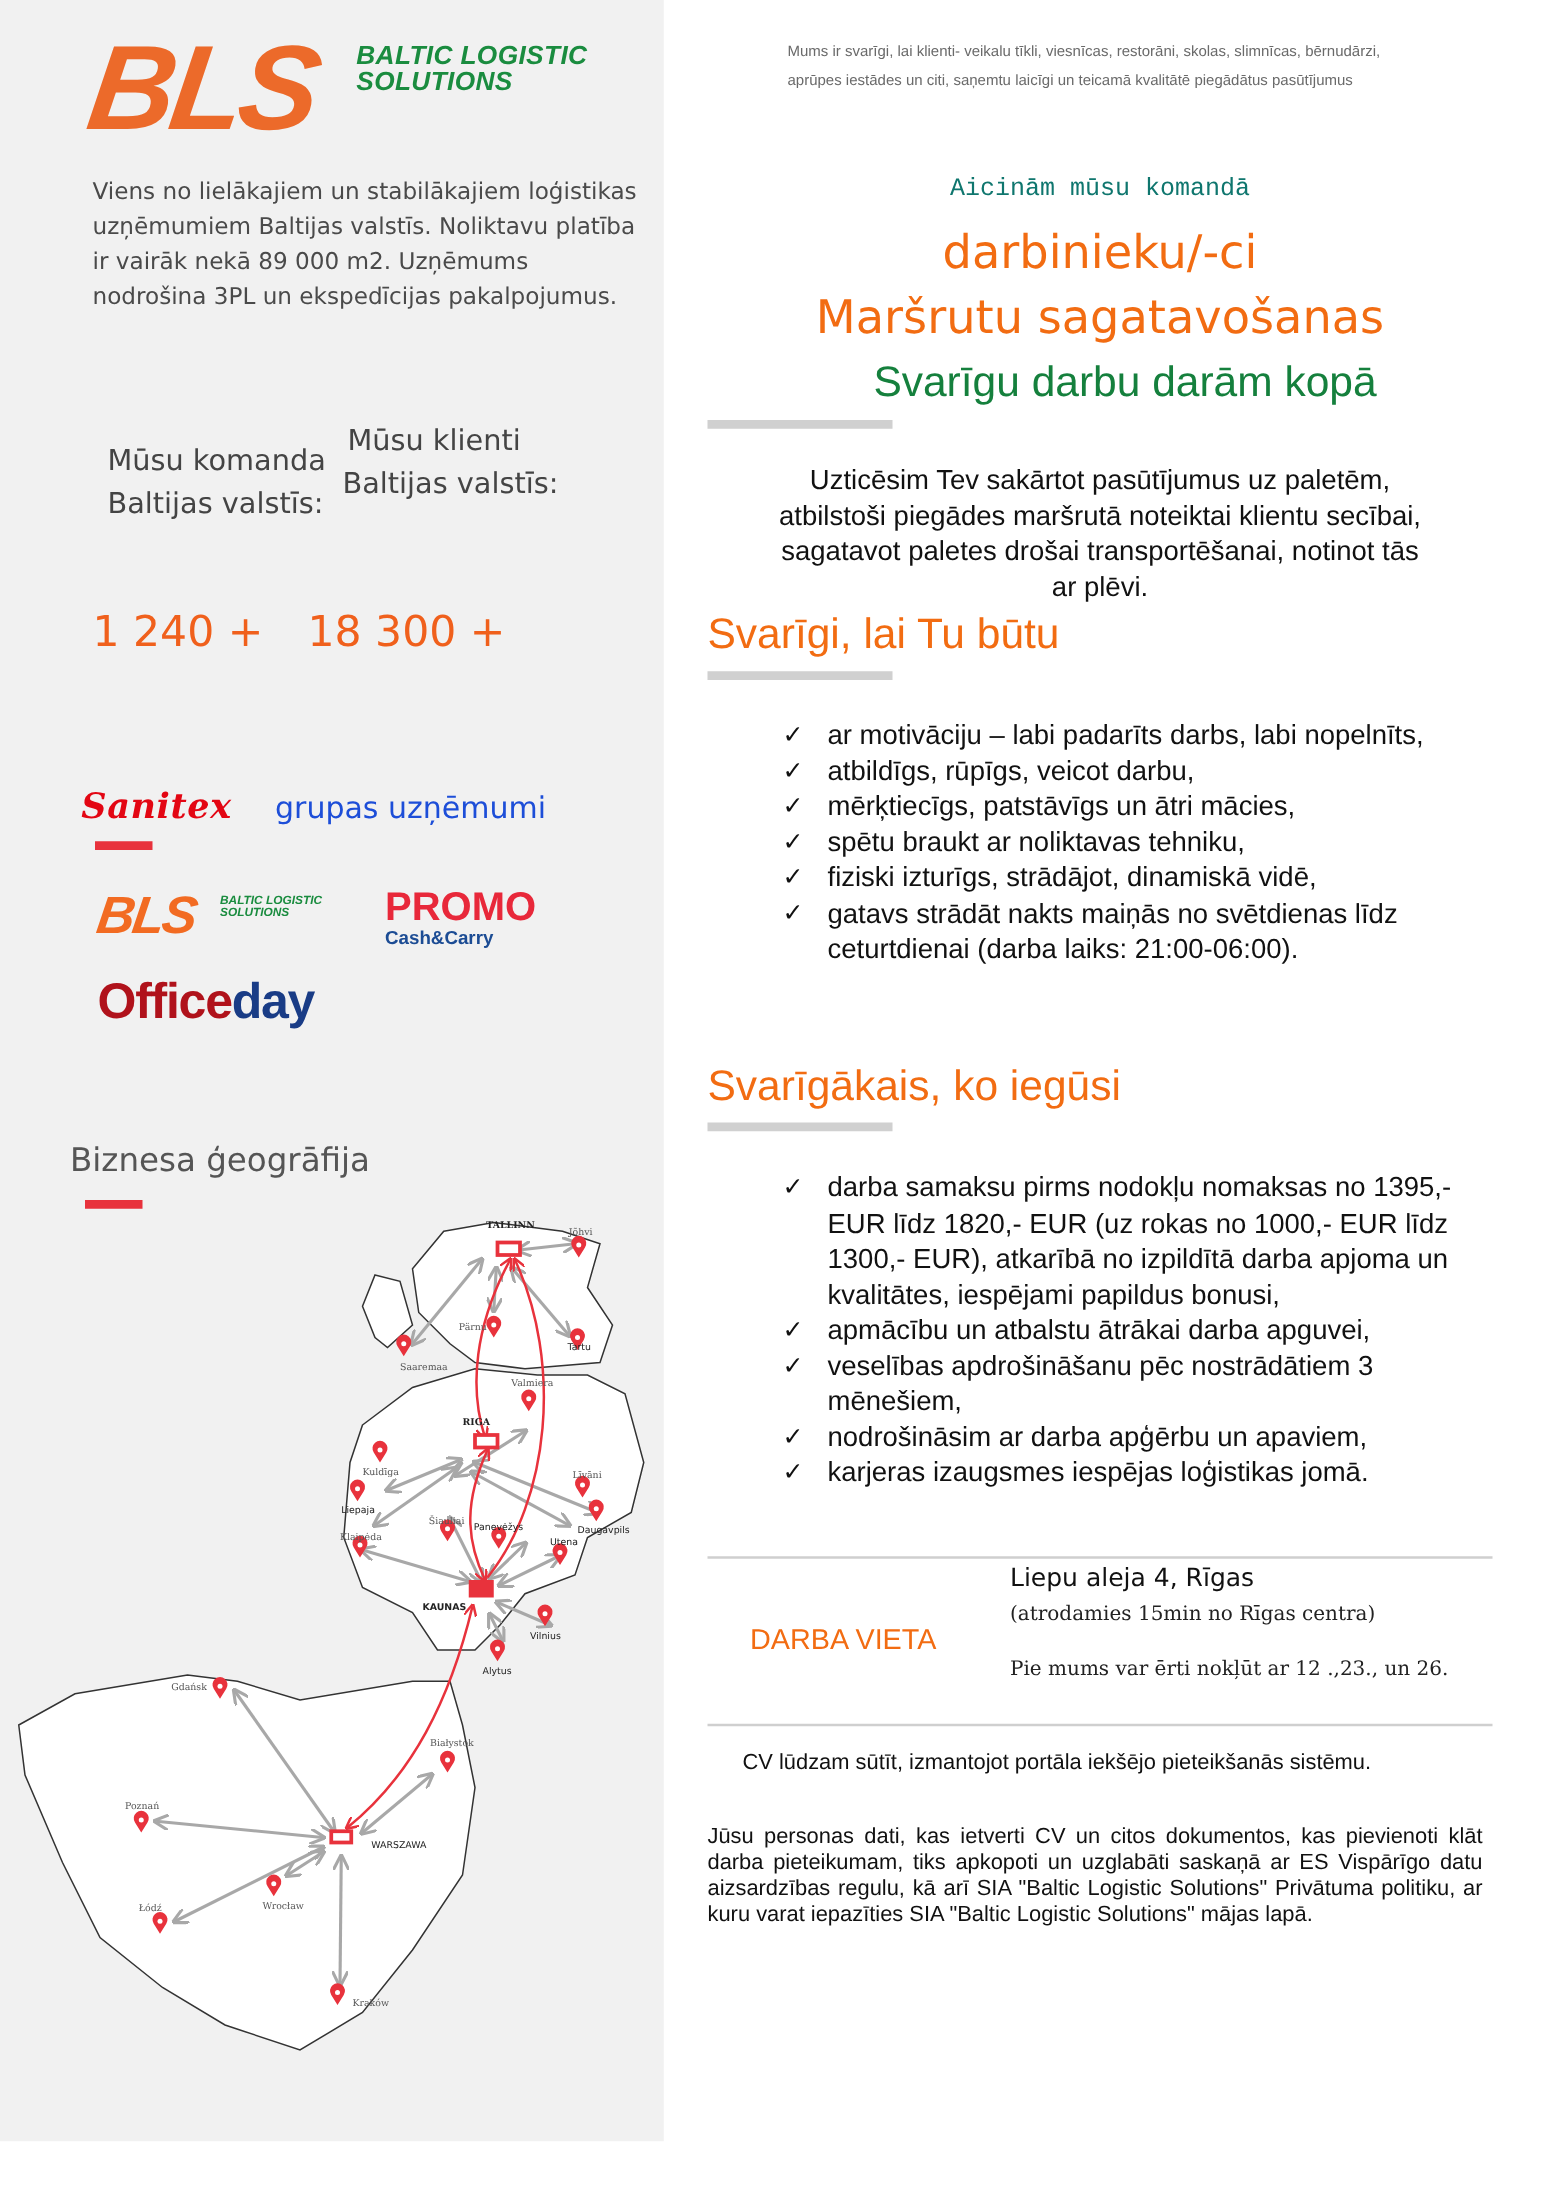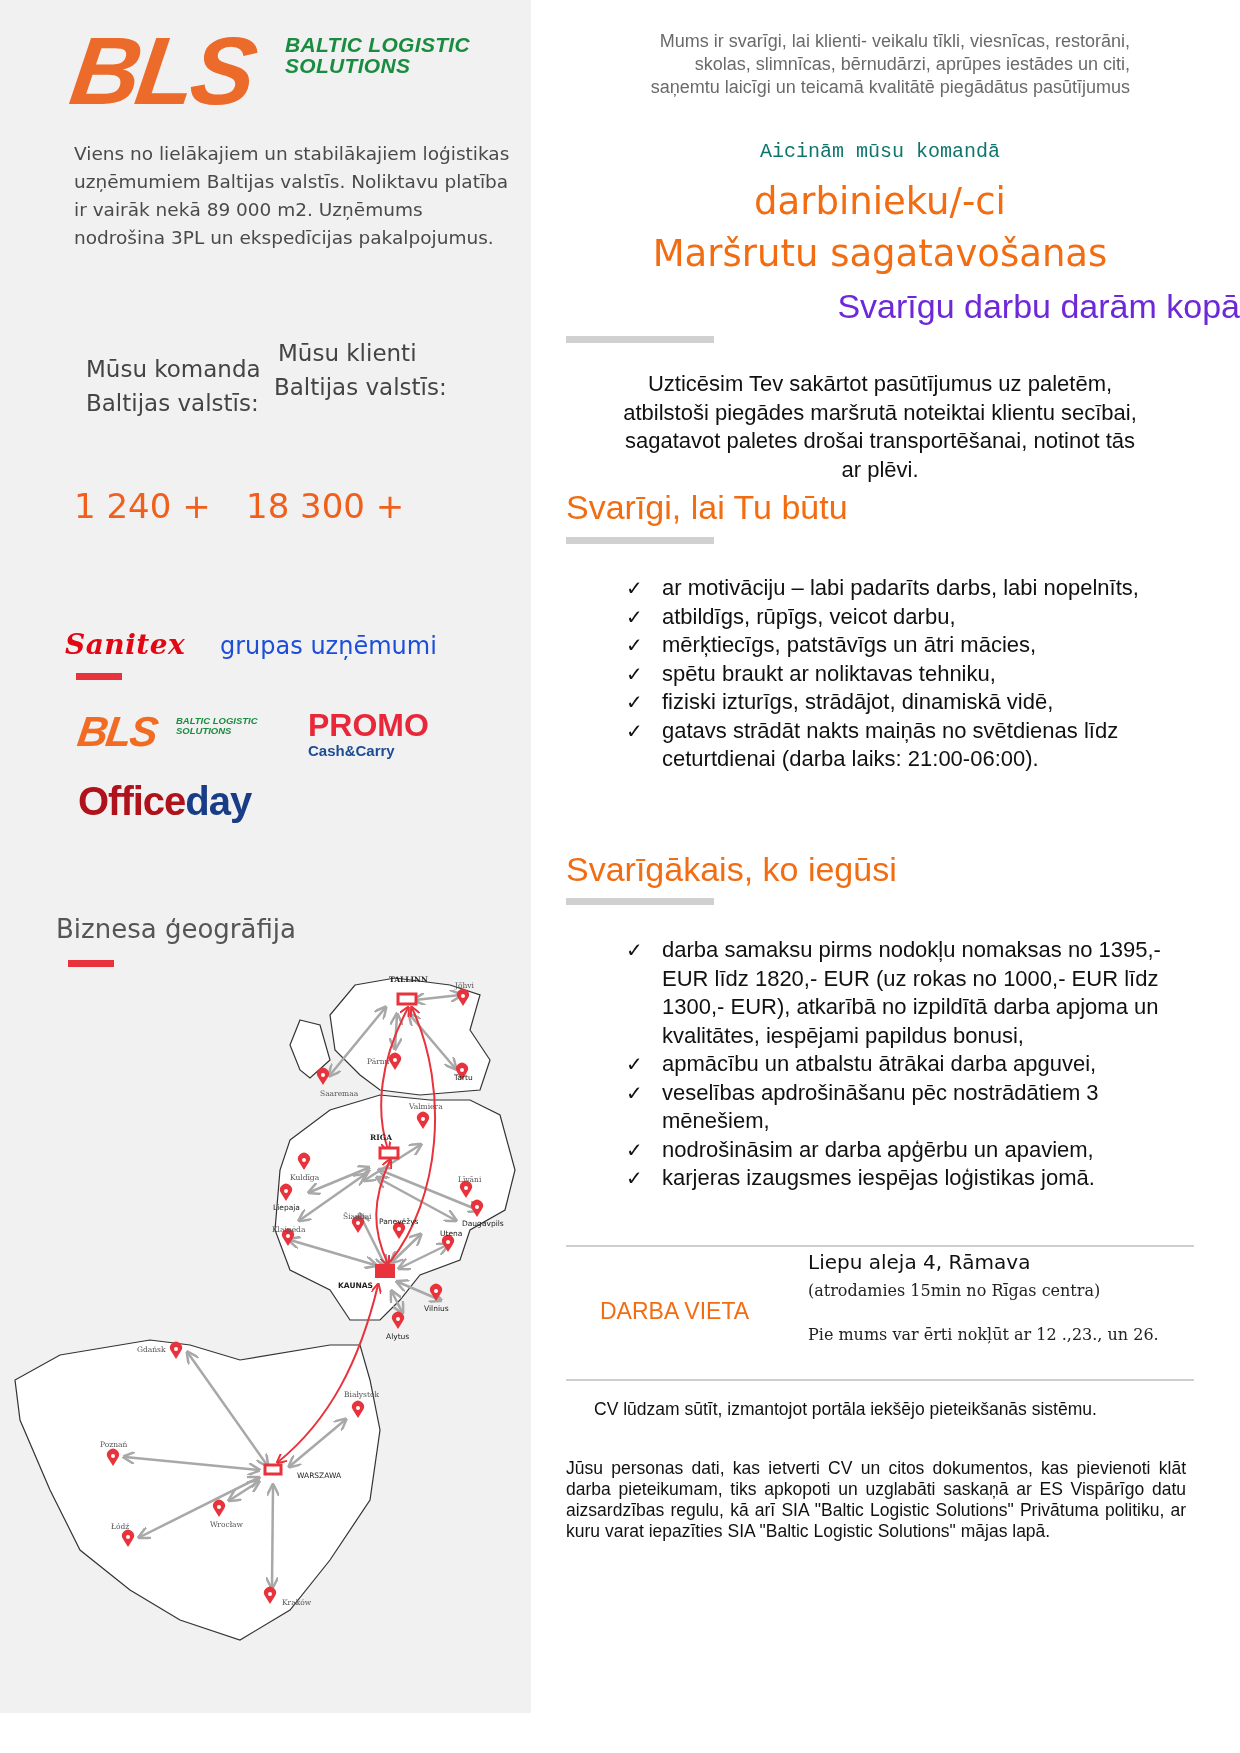--- a/index.html
+++ b/index.html
@@ -67,34 +67,34 @@
     .officeday .d { color: #193c86; }
 
     .geo-title {
       left: 56px; top: 914px; font-family: "DejaVu Sans", sans-serif; font-size: 26px; color: #555;
     }
 
     .map { left: 0; top: 960px; width: 531px; height: 700px; }
 
     
     .mission {
-      left: 540px; top: 30px; width: 680px; text-align: right;
-      font-size: 18px; line-height: 23px; color: #6a6a6a;
+      left: 540px; top: 30px; width: 680px; text-align: left;
+      font-size: 12px; line-height: 23px; color: #6a6a6a;
     }
     .invite {
       left: 540px; top: 140px; width: 680px; text-align: center;
       font-family: Liberation Mono, monospace; font-size: 20px; color: #0f766e;
     }
     .job-title {
       left: 540px; top: 176px; width: 680px; text-align: center;
       font-family: "DejaVu Sans", sans-serif; font-size: 37px; line-height: 52px; color: #f26c12;
     }
     .tagline {
-      left: 560px; top: 286px; width: 680px; text-align: right;
-      font-size: 34px; line-height: 40px; color: #6d28d9;
+      left: 560px; top: 286px; width: 680px; text-align: center;
+      font-size: 34px; line-height: 40px; color: #15803d;
     }
     .gray-bar { background: #d0d0d0; height: 7px; width: 148px; left: 566px; }
     .desc {
       left: 540px; top: 370px; width: 680px; text-align: center;
       font-size: 22px; line-height: 28.5px; color: #111;
     }
     .section-h { left: 566px; font-size: 34px; color: #f26c12; }
     .checklist { position: absolute; left: 620px; width: 570px; margin: 0; padding: 0; list-style: none; }
     .checklist li {
       position: relative; padding-left: 42px; font-size: 22px; line-height: 28.5px; color: #111;
@@ -294,21 +294,21 @@
 <ul class="checklist" style="top:936px;">
   <li><span class="ck">✓</span><span>darba samaksu pirms nodokļu nomaksas no 1395,- EUR līdz 1820,- EUR (uz rokas no 1000,- EUR līdz 1300,- EUR), atkarībā no izpildītā darba apjoma un kvalitātes, iespējami papildus bonusi,</span></li>
   <li><span class="ck">✓</span><span>apmācību un atbalstu ātrākai darba apguvei,</span></li>
   <li><span class="ck">✓</span><span>veselības apdrošināšanu pēc nostrādātiem 3 mēnešiem,</span></li>
   <li><span class="ck">✓</span><span>nodrošināsim ar darba apģērbu un apaviem,</span></li>
   <li><span class="ck">✓</span><span>karjeras izaugsmes iespējas loģistikas jomā.</span></li>
 </ul>
 
 <div class="abs rule" style="top:1245px;"></div>
 <div class="abs workplace-label">DARBA VIETA</div>
-<div class="abs addr">Liepu aleja 4, Rāmava</div>
+<div class="abs addr">Liepu aleja 4, Rīgas</div>
 <div class="abs addr-note" style="top:1278px;">(atrodamies 15min no Rīgas centra)</div>
 <div class="abs addr-note" style="top:1322px;">
   <div>Pie mums var ērti nokļūt ar 12 .,23., un 26.</div>
 </div>
 <div class="abs rule" style="top:1379px;"></div>
 
 <div class="abs cv-note">CV lūdzam sūtīt, izmantojot portāla iekšējo pieteikšanās sistēmu.</div>
 <div class="abs privacy">Jūsu personas dati, kas ietverti CV un citos dokumentos, kas pievienoti klāt darba pieteikumam, tiks apkopoti un uzglabāti saskaņā ar ES Vispārīgo datu aizsardzības regulu, kā arī SIA "Baltic Logistic Solutions" Privātuma politiku, ar kuru varat iepazīties SIA "Baltic Logistic Solutions" mājas lapā.</div>
 
 </body></html>

